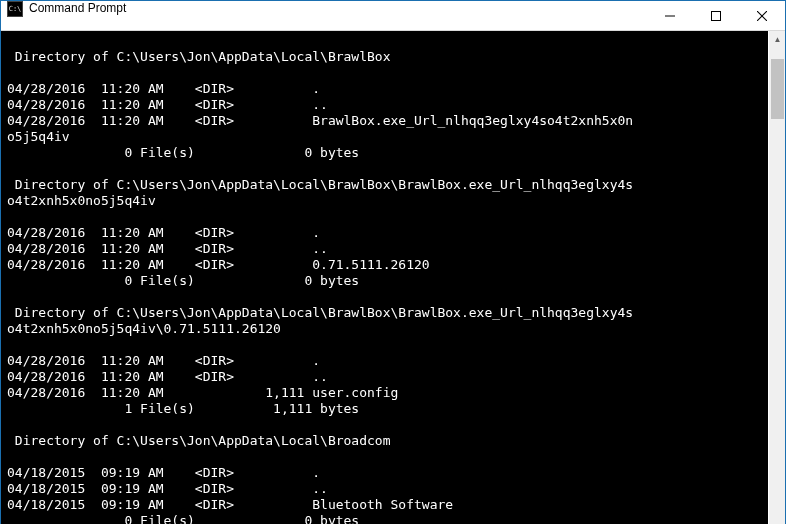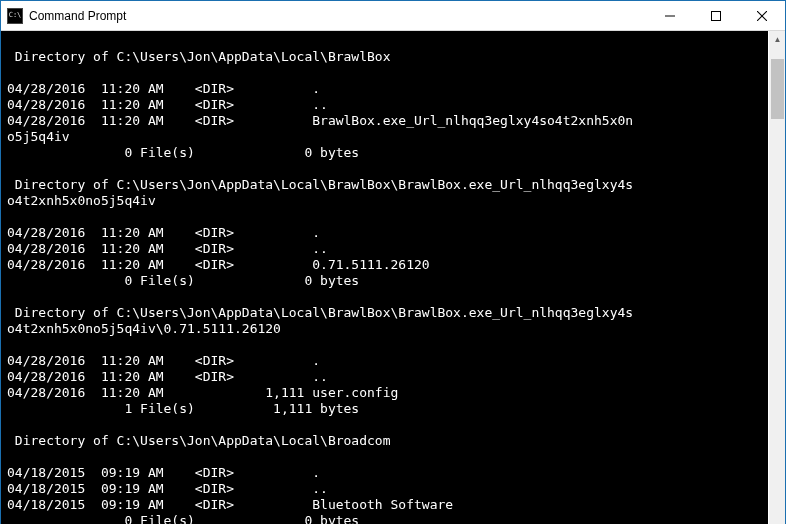--- a/index.html
+++ b/index.html
@@ -6,21 +6,21 @@
   html, body { width: 786px; height: 524px; font-family: "Segoe UI", Tahoma, sans-serif; background: #fff; overflow: hidden; }
   .window {
     width: 786px; height: 524px;
     border: 1px solid #1a6fb0;
     display: flex; flex-direction: column;
     background: #fff;
   }
   .titlebar {
     height: 30px;
     background: #fff;
-    display: flex; align-items: center;
+    display: flex; align-items: flex-start;
     padding-left: 6px;
     border-bottom: 1px solid #d9d9d9;
   }
   .titlebar .appicon {
     width: 16px; height: 16px;
     background: #000;
     margin-right: 6px;
     position: relative;
     border: 1px solid #444;
     display: flex; align-items: center; justify-content: center;

